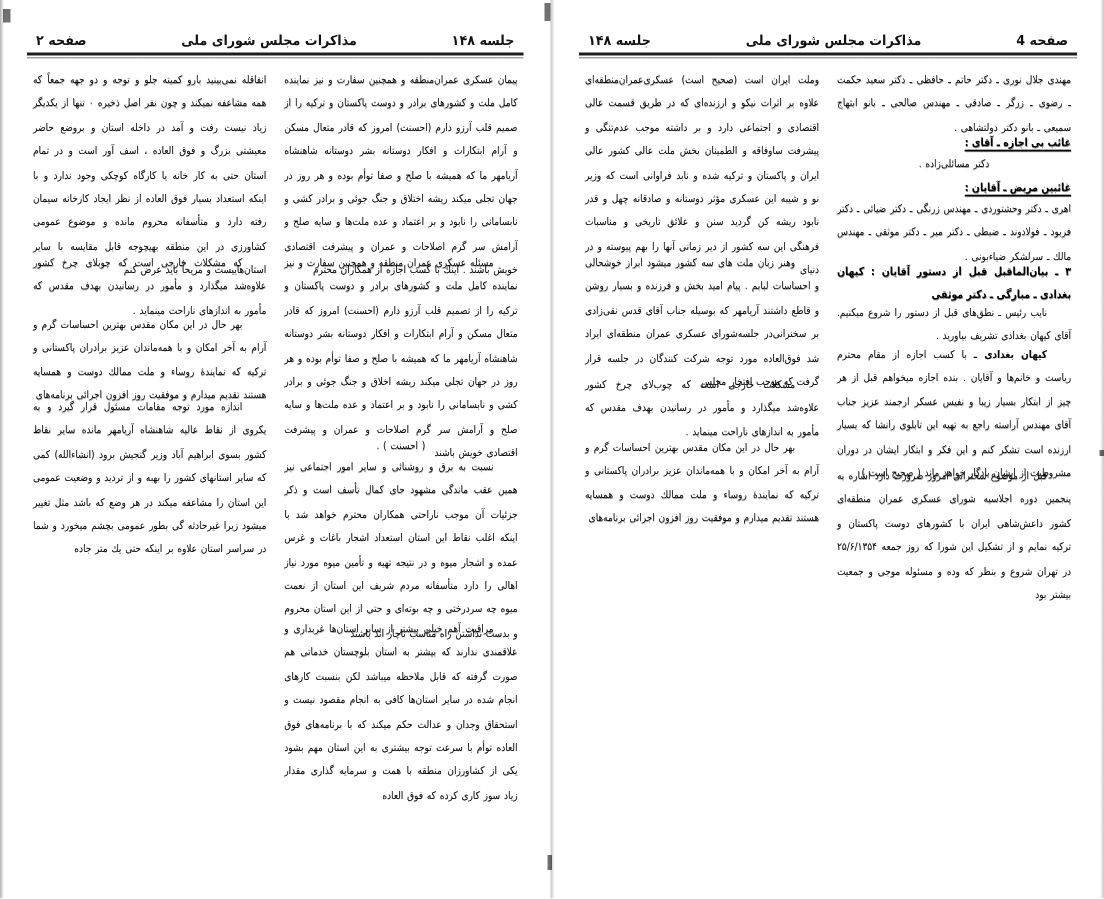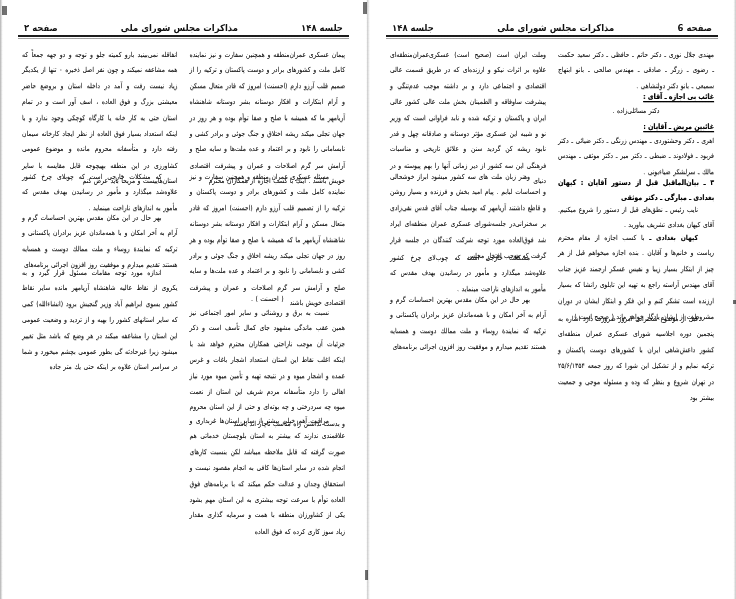--- a/index.html
+++ b/index.html
@@ -172,21 +172,21 @@
           <p class="para indent">كه مشكلات خارجى است كه چوبلاى چرخ كشور علاوه‌شد میگذارد و مأمور در رسانیدن بهدف مقدس كه مأمور به انداز‌هاى ناراحت مینماید .</p>
           <p class="para indent">بهر حال در این مكان مقدس بهترین احساسات گرم و آرام به آخر امكان و با همه‌ماندان عزیز برادران پاكستانى و تركیه كه نمایندهٔ روساء و ملت ممالك دوست و همسایه هستند تقدیم میدارم و موفقیت روز افزون اجرائى برنامه‌هاى</p>
           <p class="para indent">انداز‌ه مورد توجه مقامات مسئول قرار گیرد و به یكروى از نقاط عالیه شاهنشاه آریامهر مانده سایر نقاط كشور بسوى ابراهیم آباد وزیر گنجیش برود (انشاءالله) كمى كه سایر استانهاى كشور را بهبه و از تردید و وضعیت عمومى این استان را مشاعفه میكند در هر وضع كه باشد مثل تغییر میشود زیرا غیرحادثه گى بطور عمومى بچشم میخورد و شما در سراسر استان علاوه بر اینكه حتى یك متر جاده</p>
         </div>
       </div>
     </div>
 
     <div class="page right-page">
 
       <div class="pg-header">
-        <span class="hdr-item">صفحه 6</span>
+        <span class="hdr-item">صفحه 4</span>
         <span class="hdr-item hdr-center">مذاكرات مجلس شوراى ملى</span>
         <span class="hdr-item">جلسه ۱۴۸</span>
       </div>
       <div class="rule"></div>
       <div class="rule thin"></div>
 
       <div class="cols">
         <div class="col">
           <p class="para">مهندى جلال نورى ـ دكتر حاتم ـ حافظى ـ دكتر سعید حكمت ـ رضوى ـ زرگر ـ صادقى ـ مهندس صالحى ـ بانو ابتهاج سمیعى ـ بانو دكتر دولتشاهى .</p>
           <p class="heading underline">غائب بى اجازه ـ آقاى :</p>

